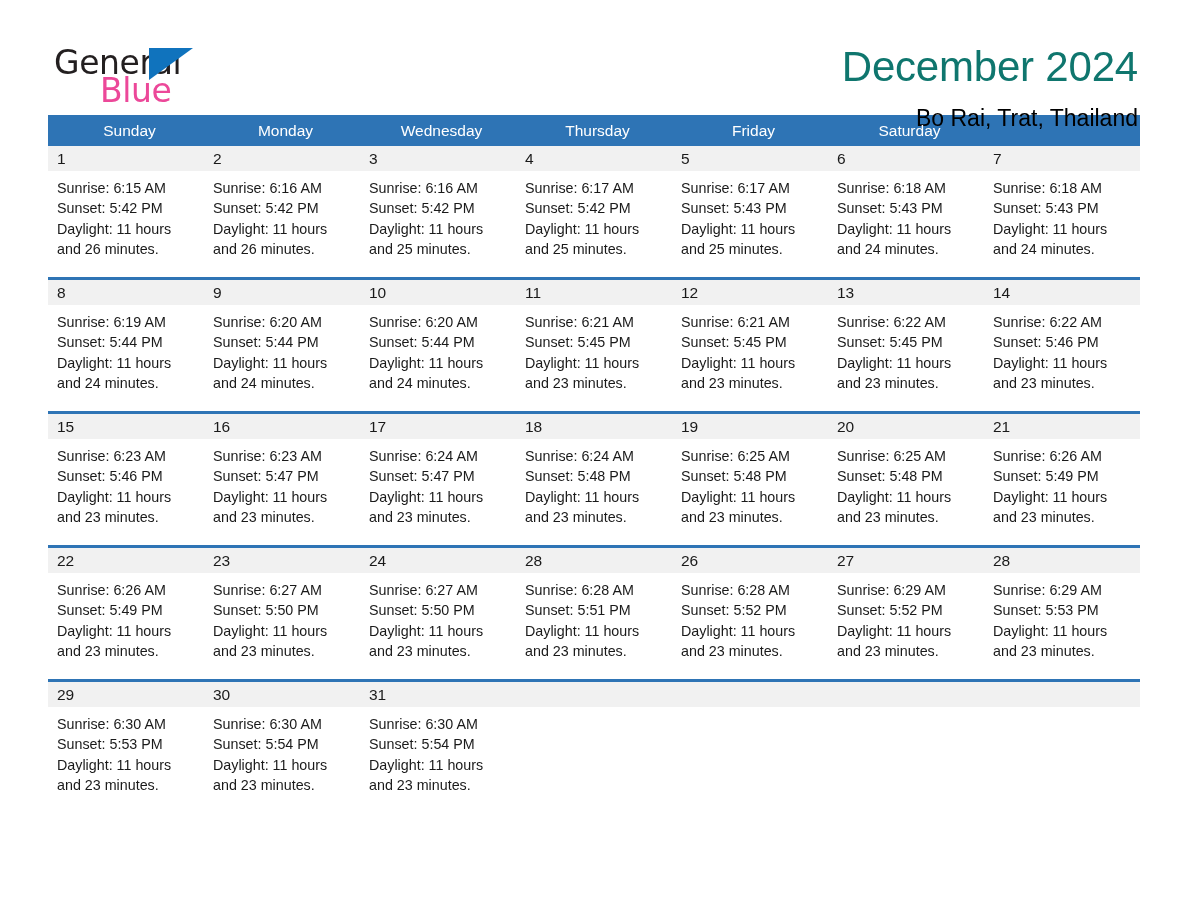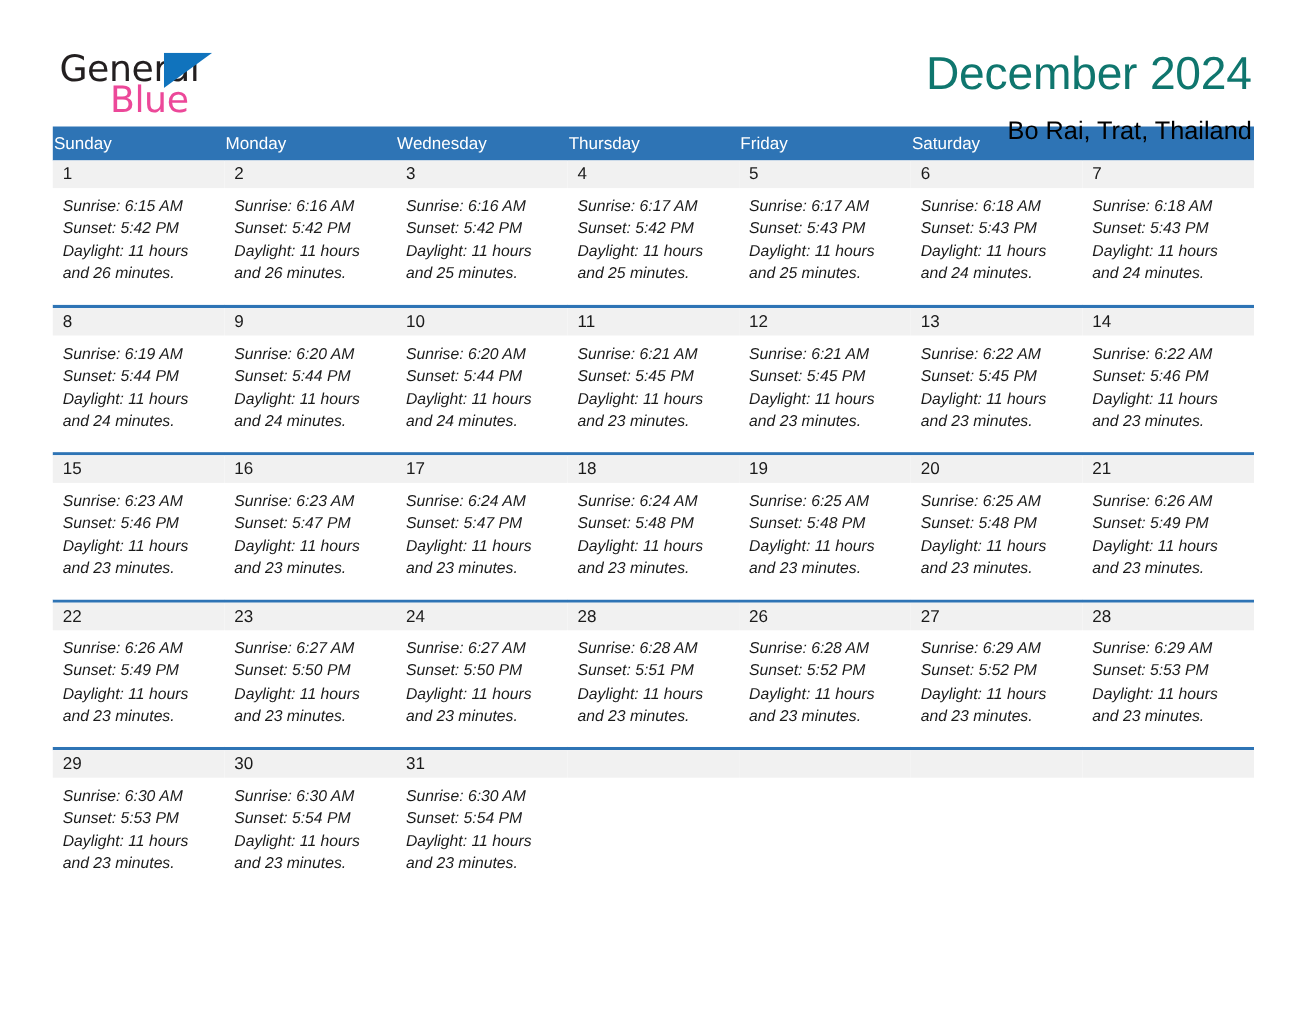--- a/index.html
+++ b/index.html
@@ -98,23 +98,24 @@
   .weekday-row {
     display: grid;
     grid-template-columns: repeat(7, 1fr);
     background: #2e74b5;
     height: 31px;
   }
   .weekday-cell {
     color: #ffffff;
     font-size: 15.5px;
     line-height: 31px;
-    padding-left: 1px;
+    padding-left: 7px;
     font-family: "Liberation Sans", sans-serif;
     white-space: nowrap;
+    text-align: center;
   }
 
   .week-row {
     display: grid;
     grid-template-columns: repeat(7, 1fr);
     border-top: 3px solid #2e74b5;
   }
   .week-row.first {
     border-top: none;
   }
@@ -135,21 +136,20 @@
   }
   .day-cell.empty .day-number {
     background: #f1f1f1;
   }
   .day-info {
     padding: 7px 6px 0 9px;
     font-size: 14.3px;
     line-height: 20.3px;
     color: #1a1a1a;
     font-family: "Liberation Sans", sans-serif;
-    font-style: italic;
   }
   .day-info div {
     white-space: nowrap;
   }
 </style>
 </head>
 <body>
 
 <div class="page">
 

